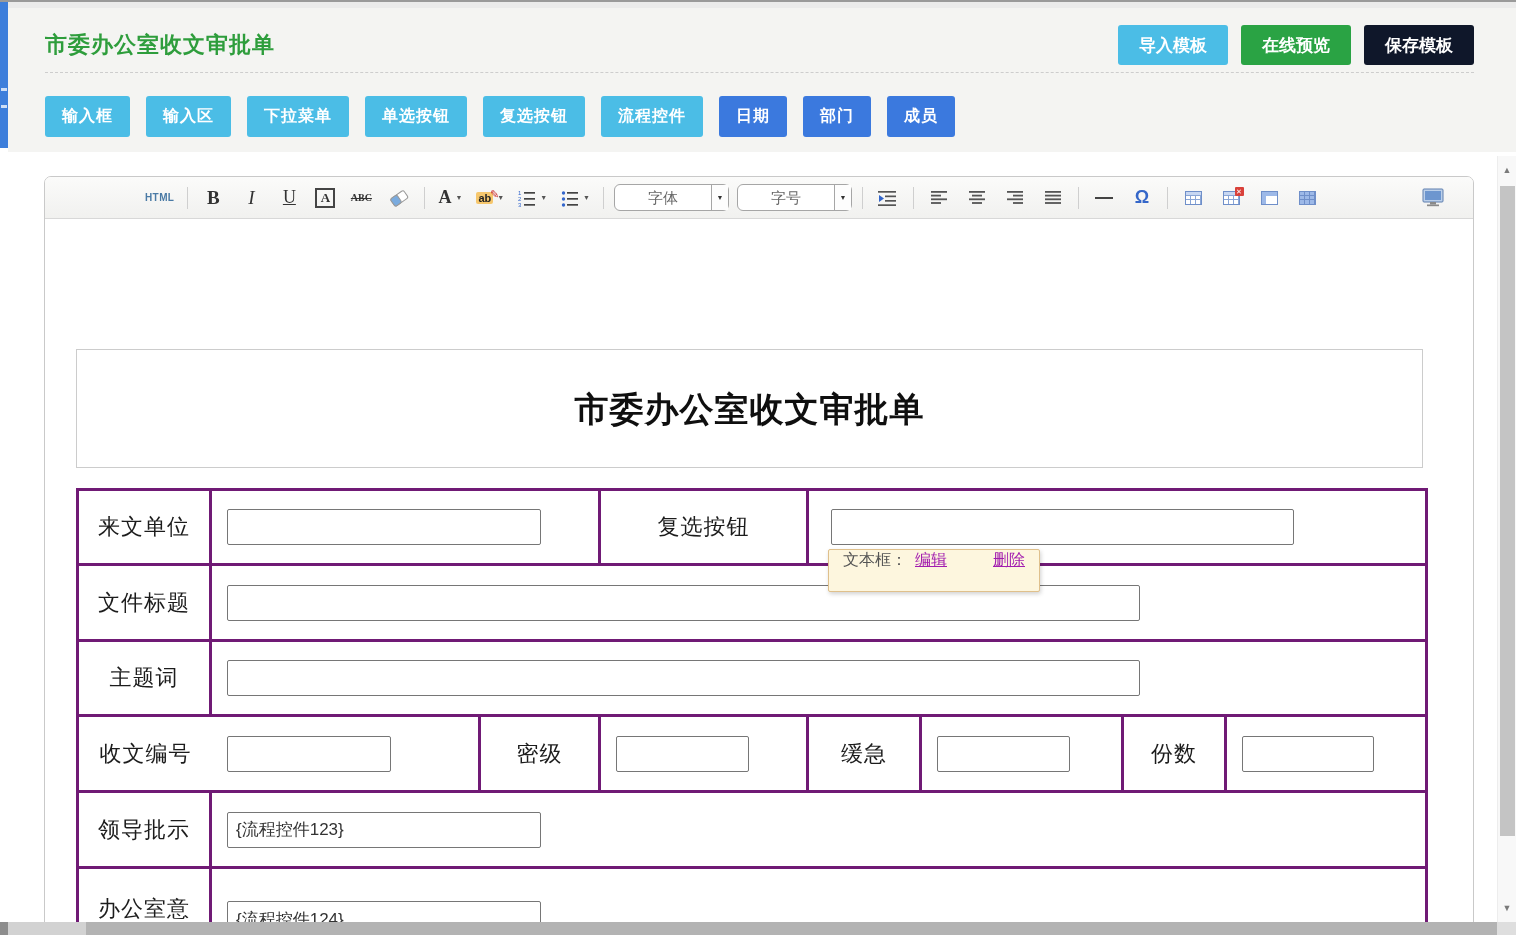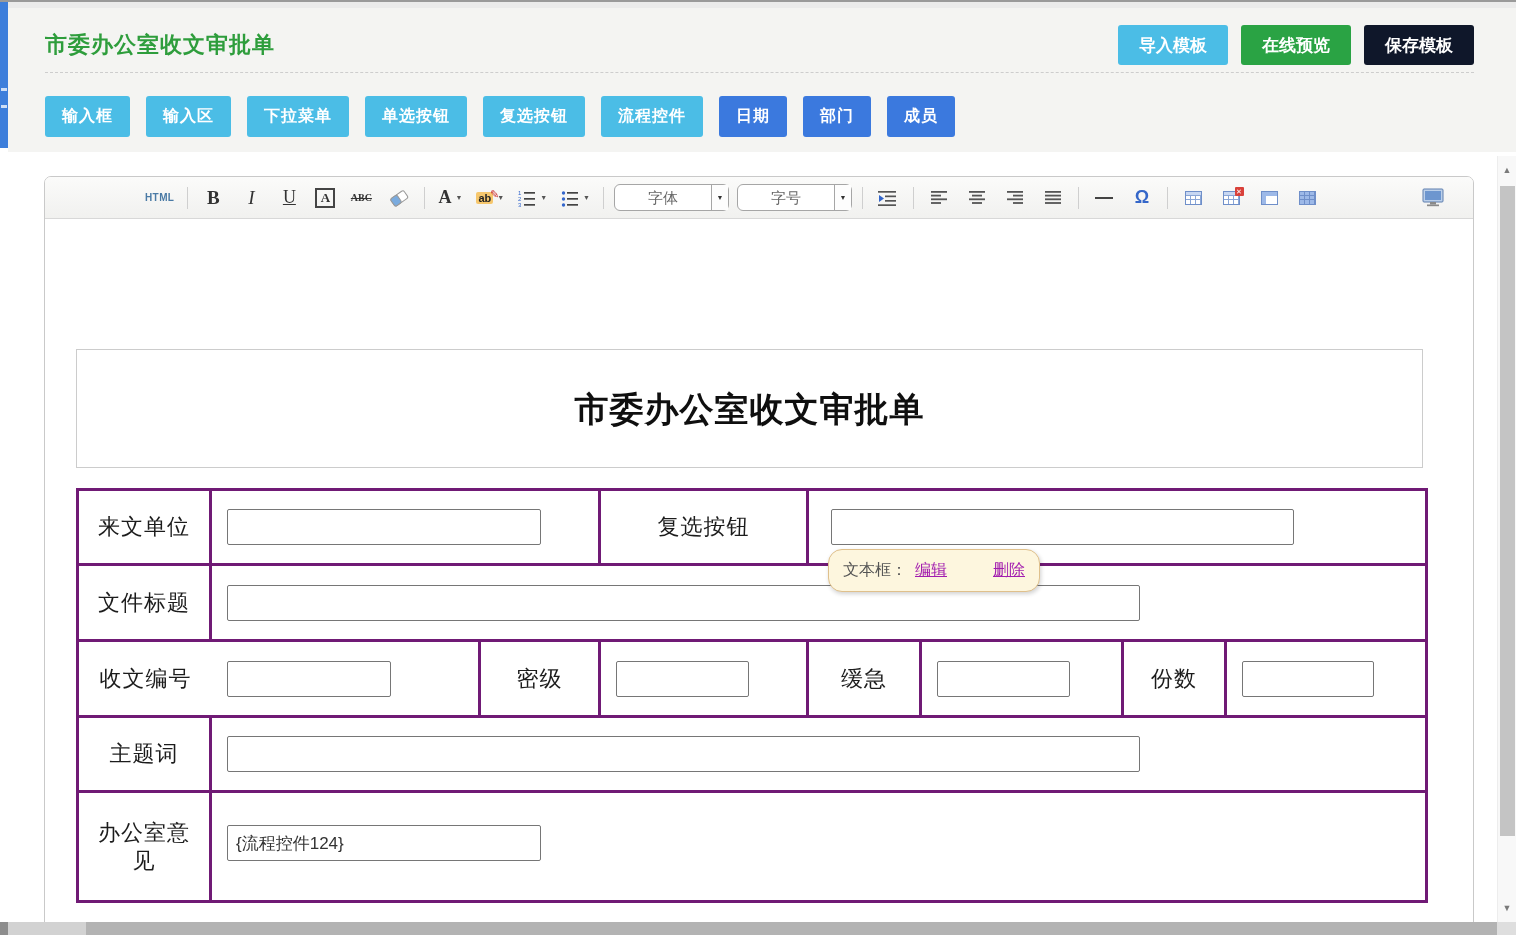--- a/index.html
+++ b/index.html
@@ -90,23 +90,23 @@
   .w164{width:164px;} .w133{width:133px;} .w132{width:132px;}
   .combo { display:flex; align-items:center; }
   .combo .lab-inline { width:133px; text-align:center; font-size:22px; color:#1c1c1c; letter-spacing:1px; }
   .combo .inp { margin-left:15px; }
   .vtop { vertical-align:top; }
   .mt32 { margin-top:32px; }
   .wraplab { display:inline-block; width:96px; line-height:1.25; }
 
   
   .tip { position:absolute; left:828px; top:549px; height:43px; z-index:9;
-    background:#fdf6de; border:1px solid #dfc08c; border-radius:14px;
+    background:#fdf6de; border:1px solid #dfc08c; border-radius:2px;
     box-shadow:1px 2px 4px rgba(0,0,0,.18);
-    display:flex; align-items:center; padding:0 14px; }
+    display:flex; align-items:flex-start; padding:0 14px; }
   .tip-label { font-size:16px; color:#555; }
   .tip a { font-size:16px; color:#a21caf; text-decoration:underline; cursor:pointer; }
   .tip a.first { margin-left:8px; }
   .tip a.second { margin-left:46px; }
 
   
   .vscroll { position:absolute; left:1497px; top:156px; width:19px; height:766px;
     background:#f8f8f8; border-left:1px solid #ededed; }
   .sb-up, .sb-down { position:absolute; left:0; width:100%; height:24px;
     display:flex; align-items:center; justify-content:center; color:#7a7a7a; font-size:9px; cursor:pointer; }
@@ -296,44 +296,50 @@
         <td colspan="4">
               <input class="inp w463" type="text" style="">
             </td>
       </tr>
       <tr style="height:76px">
         <td class="lab">文件标题</td>
         <td colspan="7">
               <input class="inp w913" type="text" style="">
             </td>
       </tr>
+      <tr style="height:75px">
+        <td class="lab">主题词</td>
+        <td colspan="7">
+              <input class="inp w913" type="text" style="">
+            </td>
+      </tr>
       <tr style="height:76px">
         <td colspan="2">
           <div class="combo">
             <span class="lab-inline">收文编号</span>
             <input class="inp w164" type="text" style="">
           </div>
         </td>
         <td class="lab">密级</td>
         <td>
               <input class="inp w133" type="text" style="">
             </td>
         <td class="lab">缓急</td>
         <td>
               <input class="inp w133" type="text" style="">
             </td>
         <td class="lab">份数</td>
         <td>
               <input class="inp w132" type="text" style="">
             </td>
       </tr>
-      <tr style="height:75px">
-        <td class="lab">主题词</td>
+      <tr style="height:76px">
+        <td class="lab">领导批示</td>
         <td colspan="7">
-              <input class="inp w913" type="text" style="">
+              <input class="inp w314" type="text" value="{流程控件123}" style="">
             </td>
       </tr>
       <tr style="height:110px">
         <td class="lab">
           <span class="wraplab">办公室意见</span>
         </td>
         <td colspan="7" class="vtop">
               <input class="inp w314 mt32" type="text" value="{流程控件124}" style="">
             </td>
       </tr>

